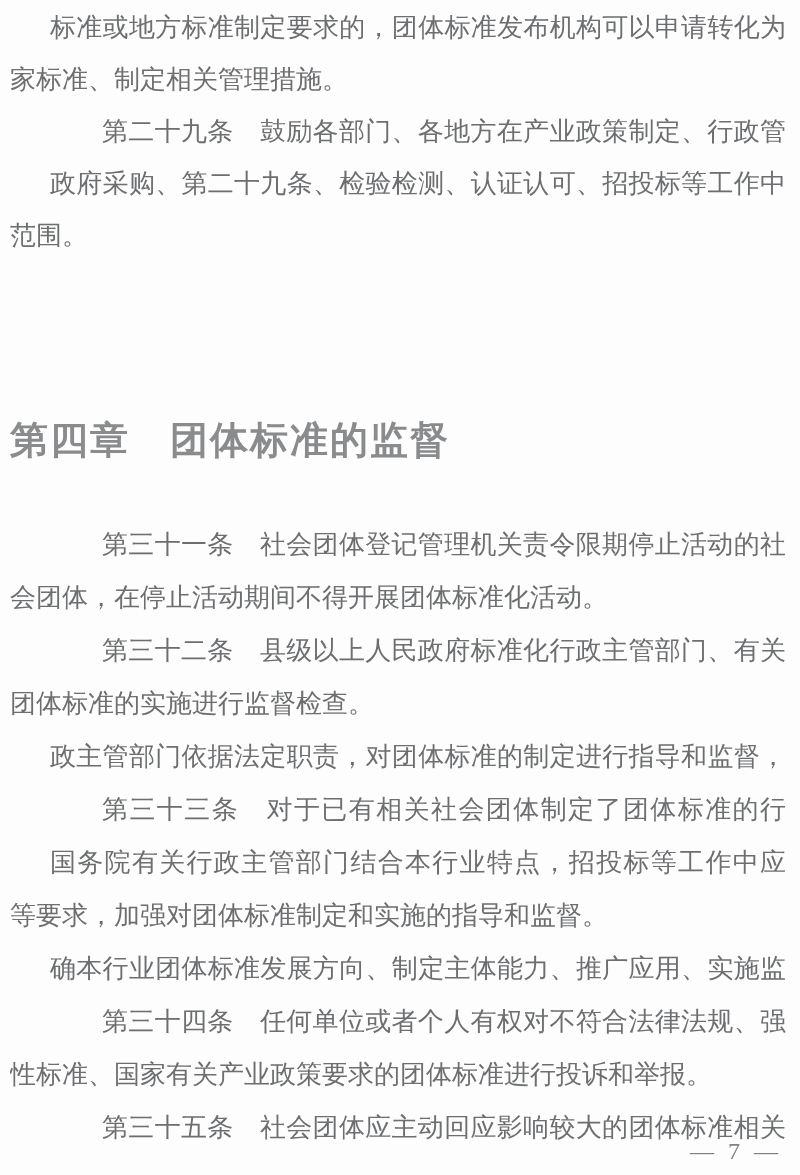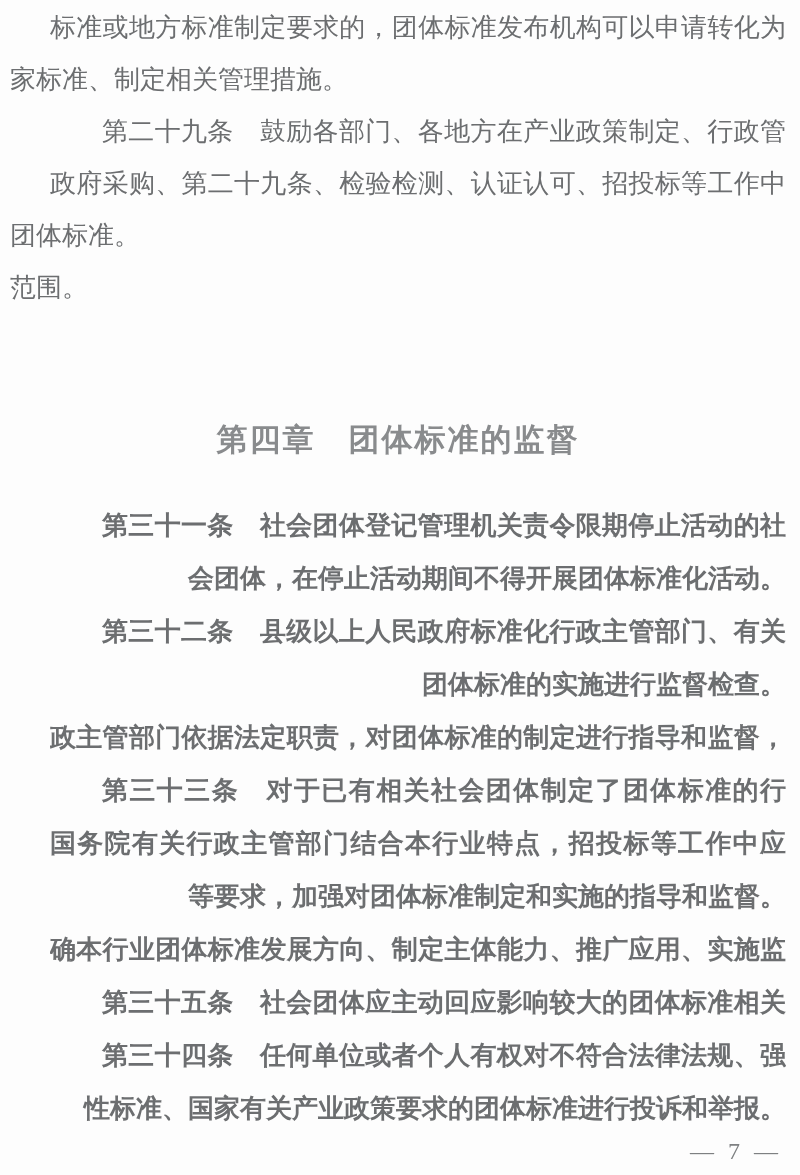--- a/index.html
+++ b/index.html
@@ -15,55 +15,53 @@
     background: #fdfdfd;
     overflow: hidden;
     font-family: "Liberation Serif", serif;
   }
   .textblock {
     position: absolute;
     left: 10px;
     width: 776px;
   }
   .block-top { top: 2px; }
-  .block-bottom { top: 499px; font-weight: bold; }
+  .block-bottom { top: 518px; }
   .para { margin: 0; padding: 0; }
   .line {
     height: 52px;
     line-height: 52px;
     font-size: 26px;
     color: #6c6e70;
     text-align: left;
     white-space: normal;
     overflow: hidden;
   }
   .block-bottom .line {
     height: 53px;
     line-height: 53px;
-    text-align: right;
   }
   .line.j {
     text-align: justify;
     text-align-last: justify;
     margin-left: 40px;
   }
   .line.ind {
     text-indent: 2em;
   }
   .chapter-heading {
     position: absolute;
     top: 414px;
     left: 10px;
     width: 776px;
     height: 52px;
     line-height: 52px;
-    text-align: center;
     font-family: "Liberation Sans", sans-serif;
     font-weight: bold;
-    font-size: 31px;
+    font-size: 38px;
     letter-spacing: 2px;
     color: #898b8d;
   }
   .page-number {
     position: absolute;
     top: 1136px;
     right: 18px;
     height: 30px;
     line-height: 30px;
     font-size: 24px;
@@ -80,21 +78,20 @@
   <div class="textblock block-top">
 
     <div class="para">
       <div class="line j">标准或地方标准制定要求的，团体标准发布机构可以申请转化为国</div>
       <div class="line">家标准、制定相关管理措施。</div>
     </div>
 
     <div class="para">
       <div class="line j ind">第二十九条　鼓励各部门、各地方在产业政策制定、行政管理、</div>
       <div class="line j">政府采购、第二十九条、检验检测、认证认可、招投标等工作中应用</div>
-      <div class="line">团体标准。</div>
     </div>
 
     <div class="para">
       <div class="line">范围。</div>
     </div>
 
   </div>
 
   <div class="chapter-heading">第四章　团体标准的监督</div>
 
@@ -112,25 +109,25 @@
     </div>
 
     <div class="para">
       <div class="line j ind">第三十三条　对于已有相关社会团体制定了团体标准的行业，</div>
       <div class="line j">国务院有关行政主管部门结合本行业特点，招投标等工作中应用，明</div>
       <div class="line">等要求，加强对团体标准制定和实施的指导和监督。</div>
       <div class="line j">确本行业团体标准发展方向、制定主体能力、推广应用、实施监督</div>
     </div>
 
     <div class="para">
-      <div class="line j ind">第三十五条　社会团体应主动回应影响较大的团体标准相关</div>
+      <div class="line j ind">第三十四条　任何单位或者个人有权对不符合法律法规、强制</div>
+      <div class="line">性标准、国家有关产业政策要求的团体标准进行投诉和举报。</div>
     </div>
 
     <div class="para">
-      <div class="line j ind">第三十四条　任何单位或者个人有权对不符合法律法规、强制</div>
-      <div class="line">性标准、国家有关产业政策要求的团体标准进行投诉和举报。</div>
+      <div class="line j ind">第三十五条　社会团体应主动回应影响较大的团体标准相关</div>
     </div>
 
   </div>
 
   <div class="page-number">— 7 —</div>
 
 </div>
 
 </body></html>

